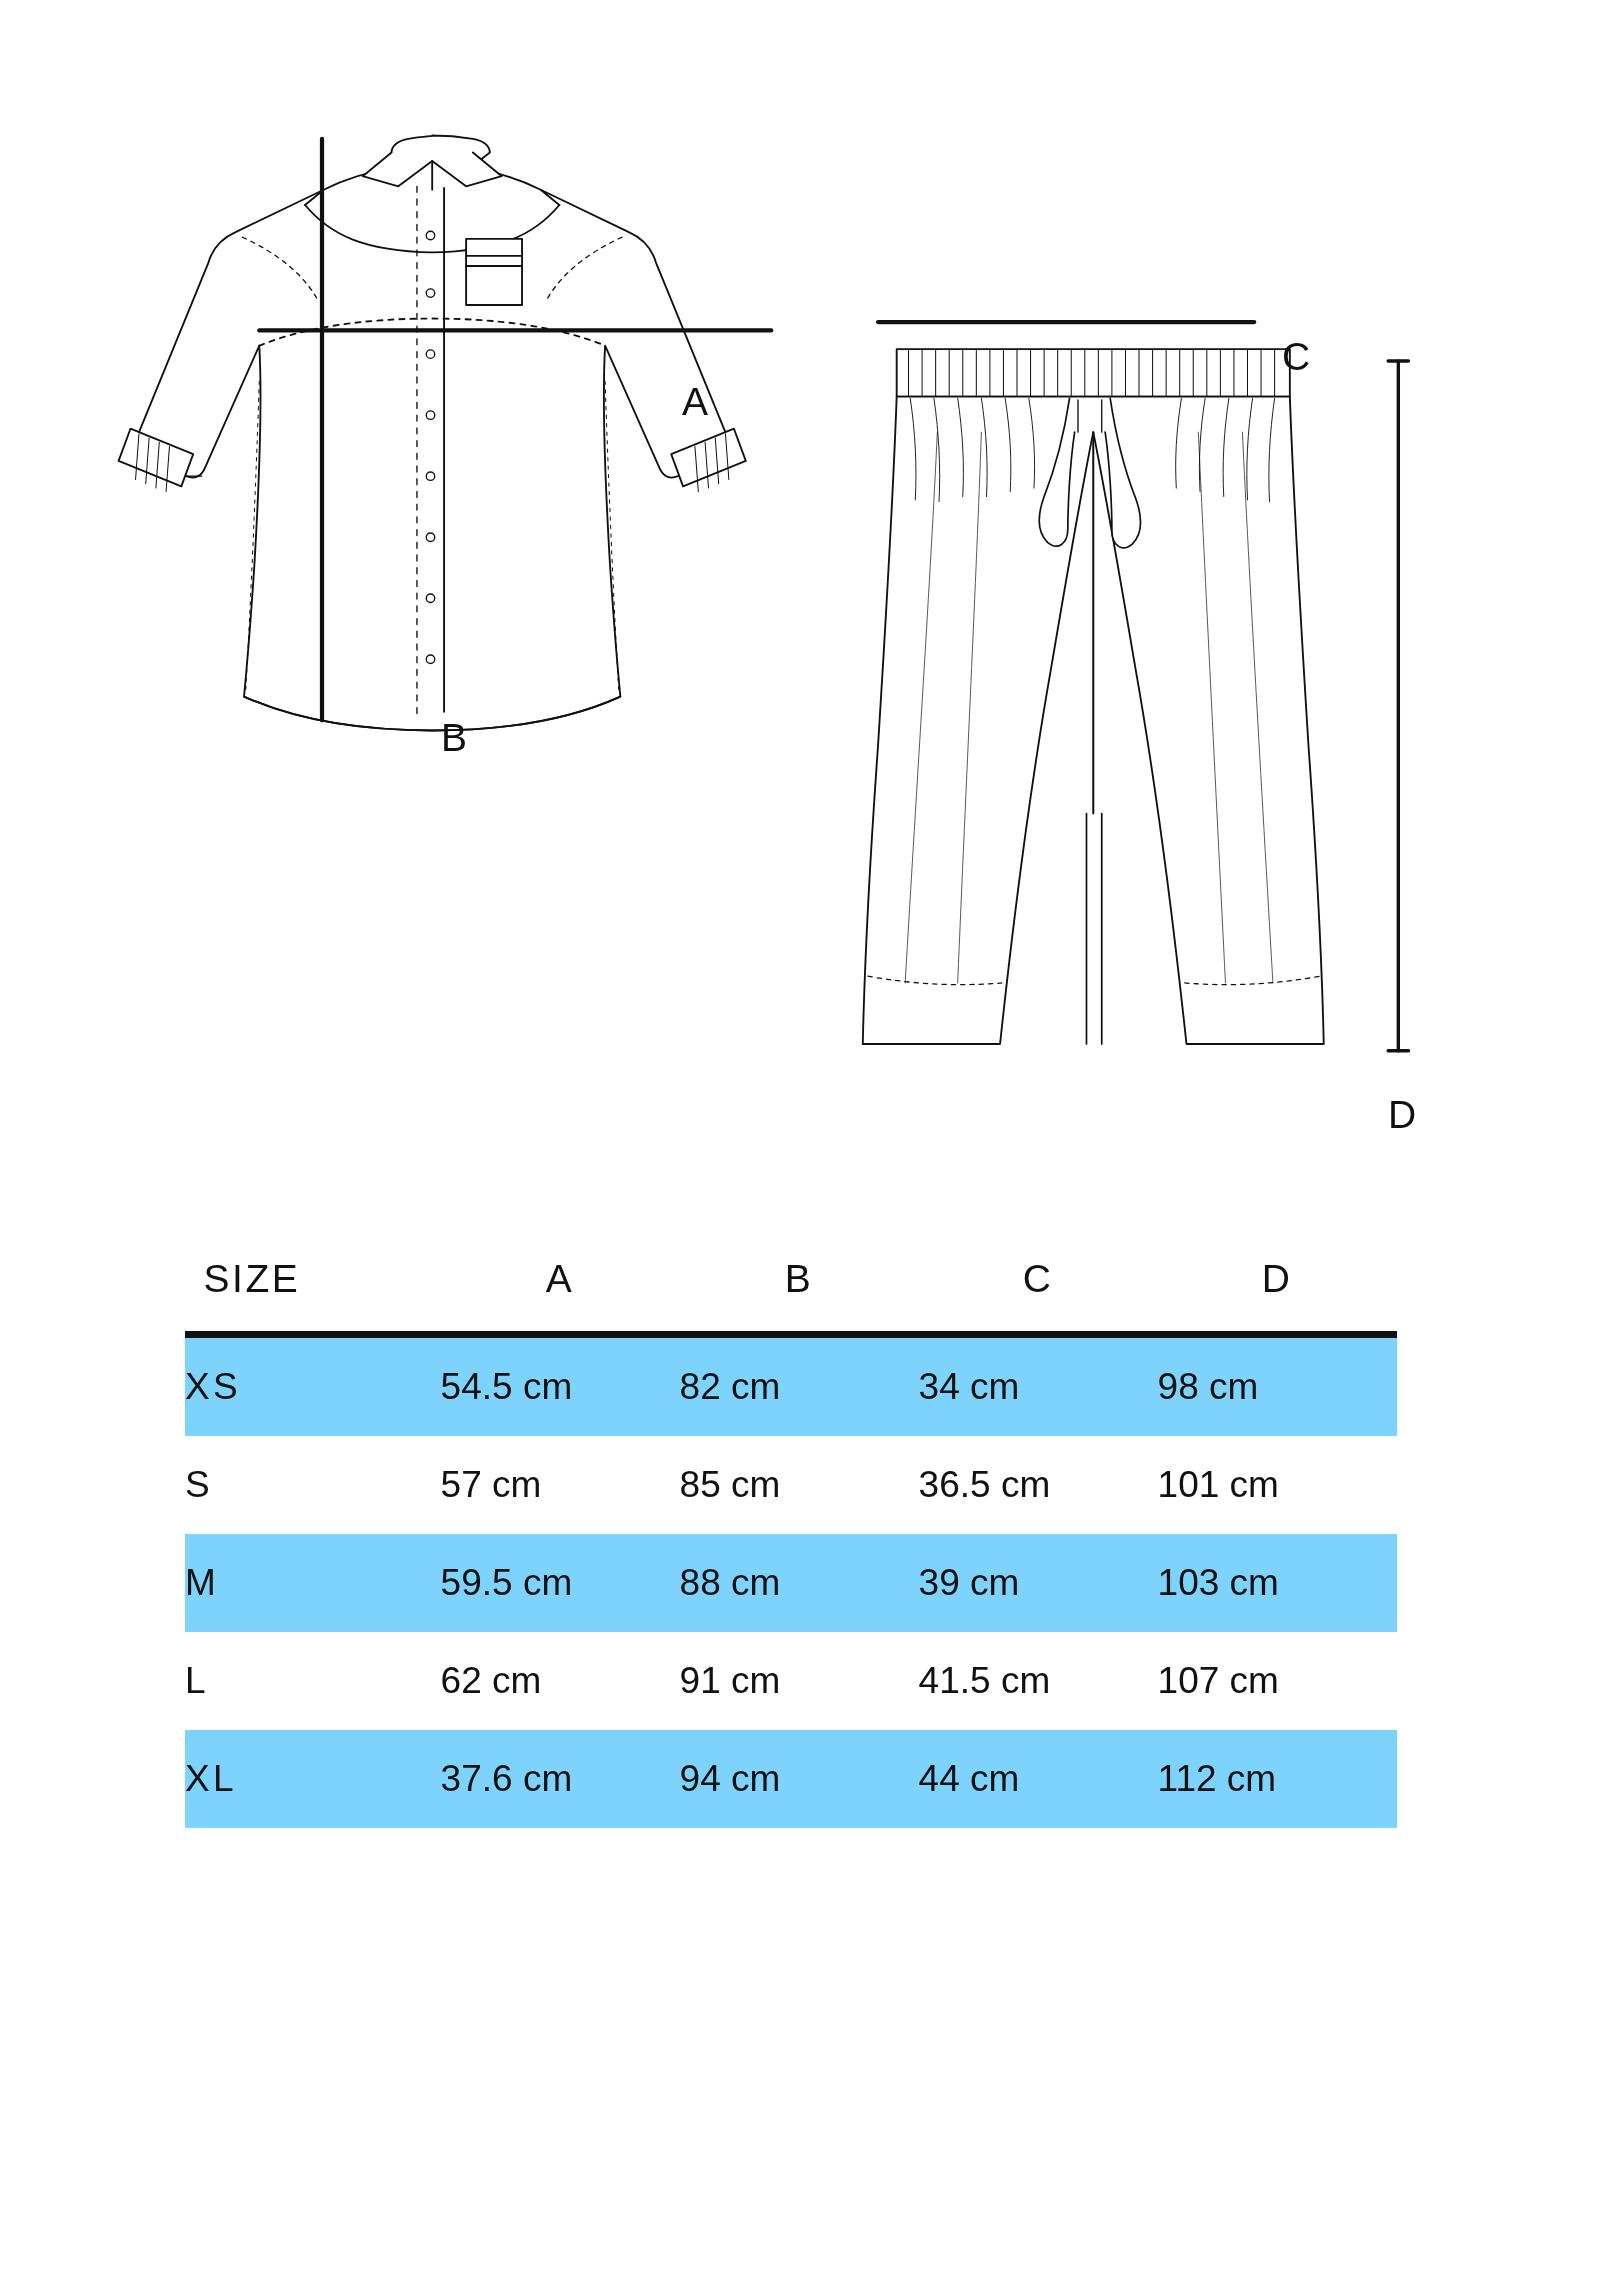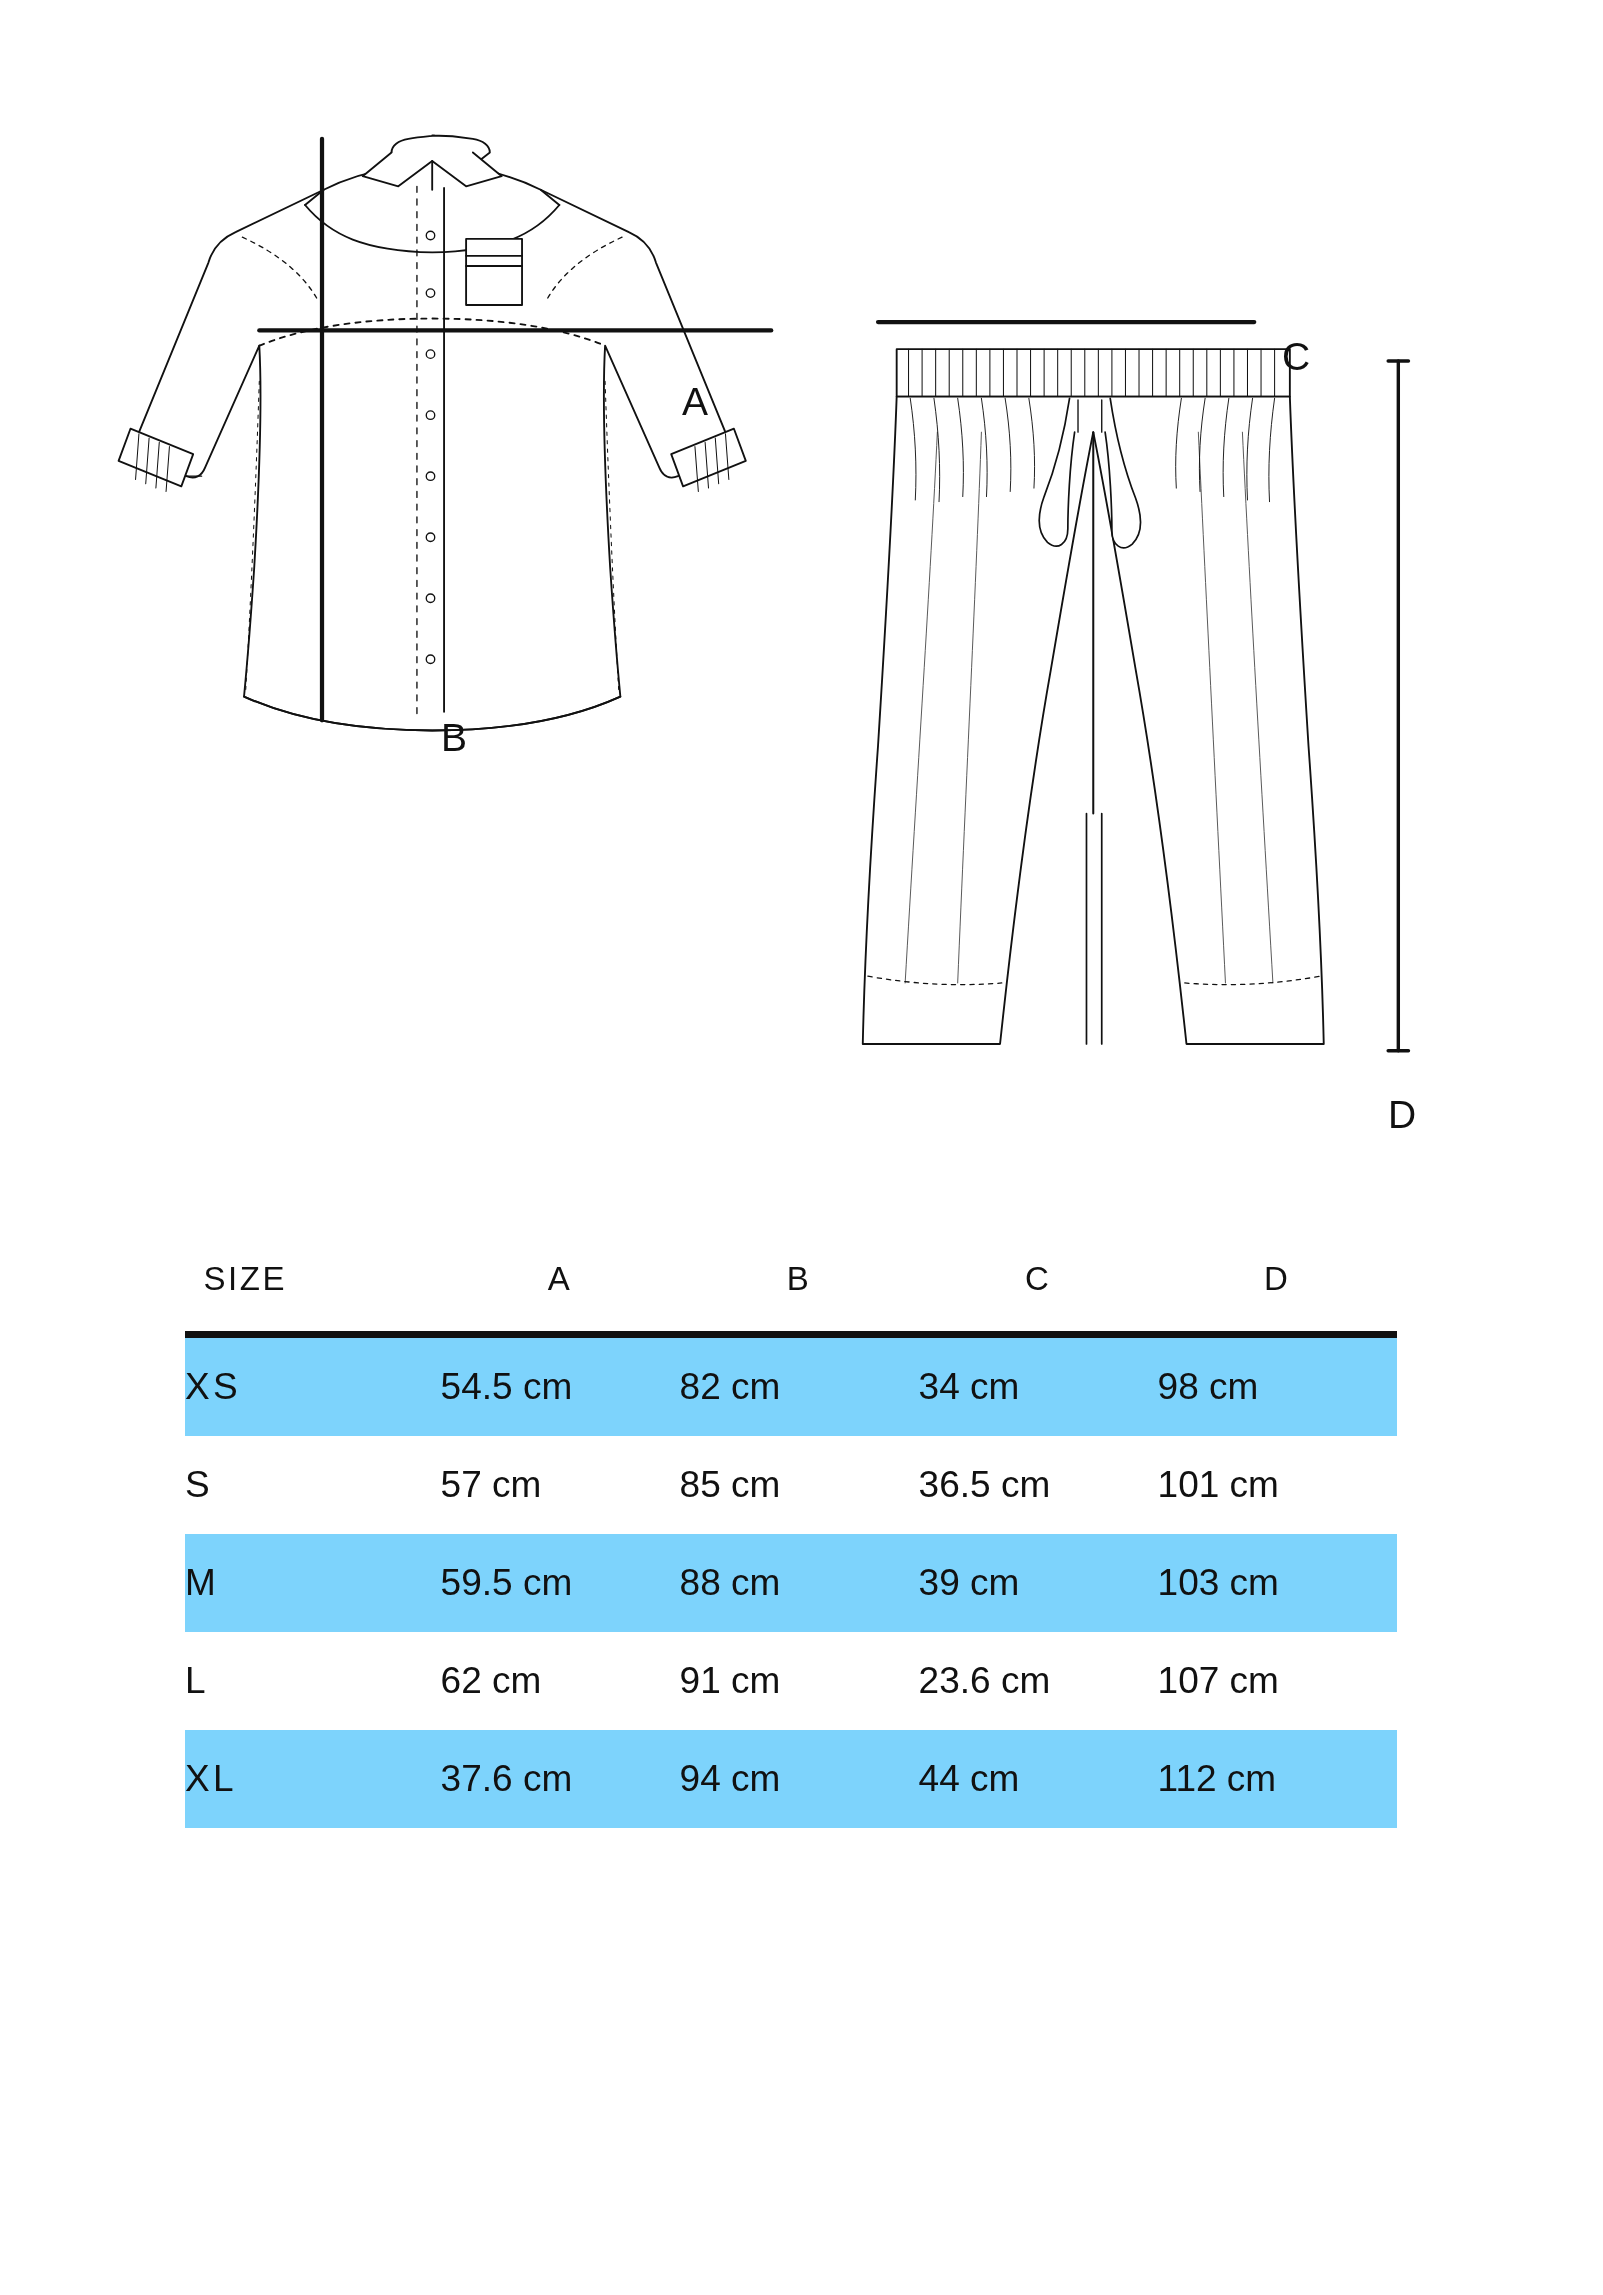--- a/index.html
+++ b/index.html
@@ -77,21 +77,21 @@
     font-family: "Liberation Sans", sans-serif;
     font-weight: 400;
     font-size: 37px;
     color: #111;
     padding: 0;
     height: 98px;
     vertical-align: middle;
   }
   table.size-table thead th {
     height: 81px;
-    font-size: 33px;
+    font-size: 39px;
     letter-spacing: 2.5px;
     padding-bottom: 12px;
   }
   thead tr th {
     border-bottom: 7.6px solid #111;
   }
   th.col-size, td.col-size {
     width: 237px;
     text-align: left;
     padding-left: 18.6px;
@@ -311,21 +311,21 @@
           <td class="col-size">M</td>
           <td class="col-meas">59.5 cm</td>
           <td class="col-meas">88 cm</td>
           <td class="col-meas">39 cm</td>
           <td class="col-meas">103 cm</td>
         </tr>
         <tr class="plain">
           <td class="col-size">L</td>
           <td class="col-meas">62 cm</td>
           <td class="col-meas">91 cm</td>
-          <td class="col-meas">23.6 cm</td>
+          <td class="col-meas">41.5 cm</td>
           <td class="col-meas">107 cm</td>
         </tr>
         <tr class="shaded">
           <td class="col-size">XL</td>
           <td class="col-meas">37.6 cm</td>
           <td class="col-meas">94 cm</td>
           <td class="col-meas">44 cm</td>
           <td class="col-meas">112 cm</td>
         </tr>
       </tbody>

